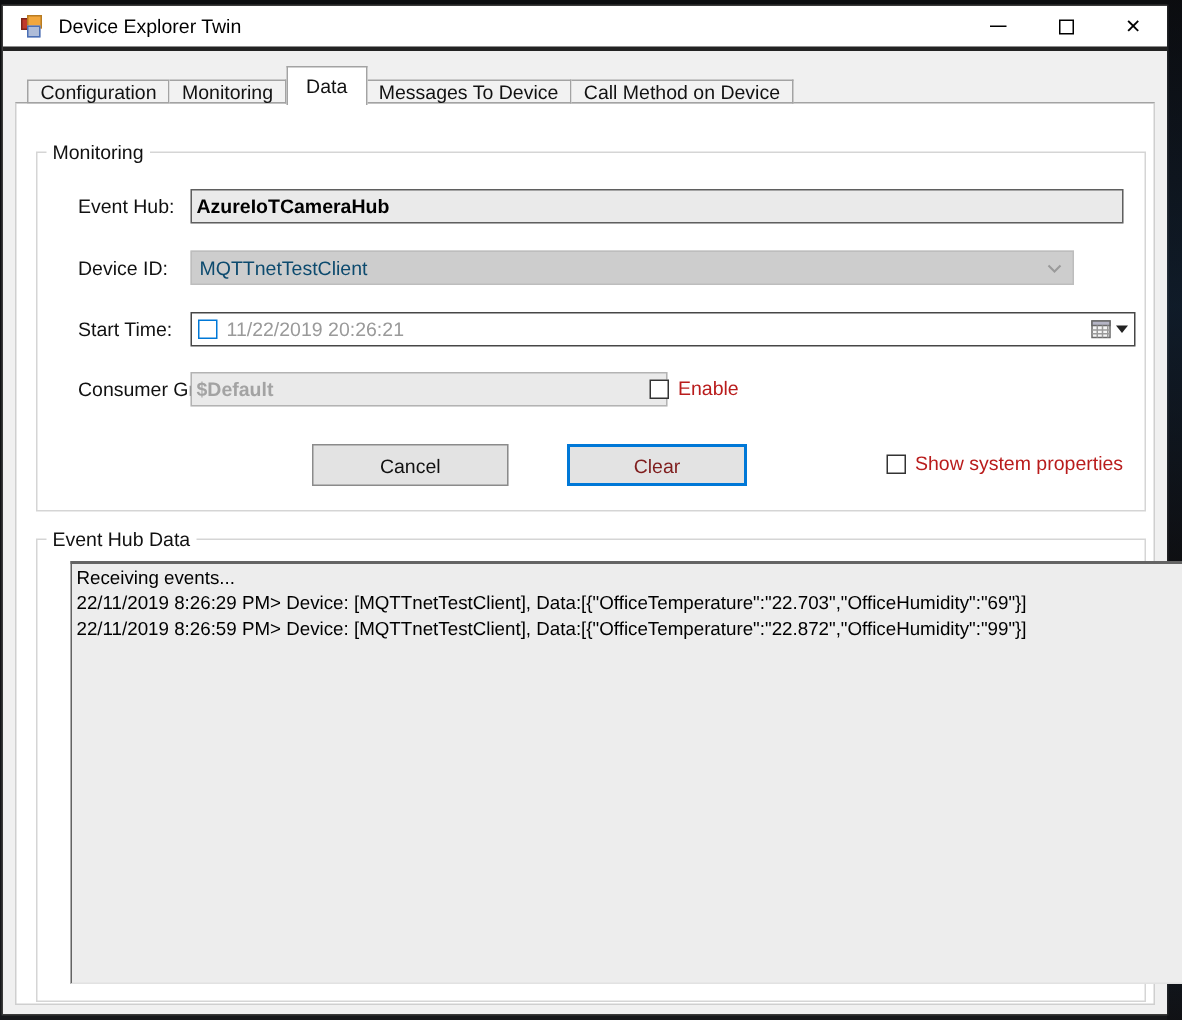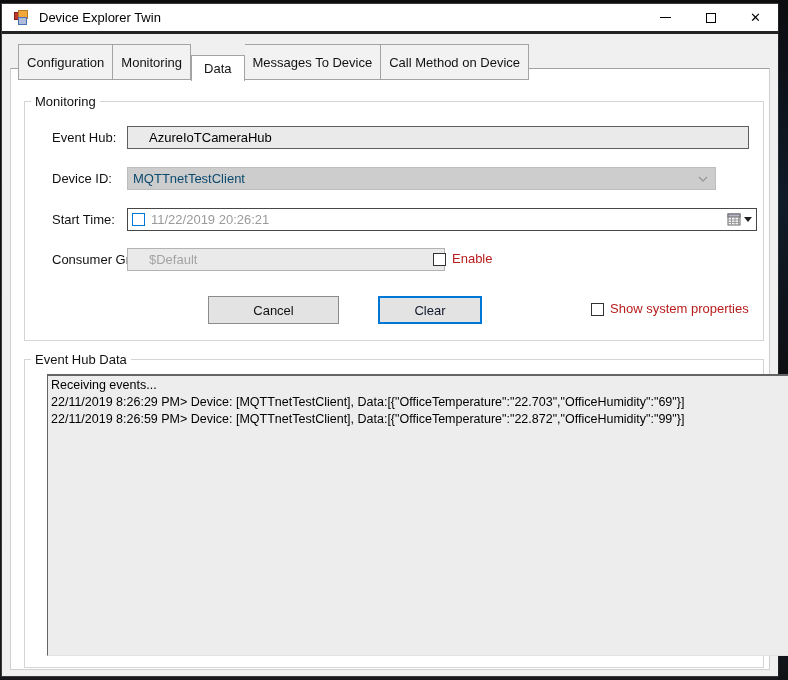--- a/index.html
+++ b/index.html
@@ -35,21 +35,21 @@
   .title-text { margin-left:9px; font-size:13px; color:#000; }
   .win-controls { position:absolute; right:0; top:0; height:27px; display:flex; }
   .win-btn { width:45px; height:27px; display:flex; align-items:center; justify-content:center; cursor:default; }
   .glyph-min { width:11px; height:1px; background:#000; }
   .glyph-max { width:10px; height:10px; border:1px solid #000; background:transparent; }
   .glyph-close { font-size:13px; color:#000; line-height:1; }
 
   
   .tabs { position:absolute; left:16px; top:40px; display:flex; align-items:flex-end; z-index:3; }
   .tab {
-    height:36px; padding:0 8px; display:flex; align-items:center;
+    height:16px; padding:0 8px; display:flex; align-items:center;
     background:#f2f2f2; border:1px solid #a3a3a3; border-left-width:0;
     font-size:13px; color:#121212; white-space:nowrap;
   }
   .tab:first-child { border-left-width:1px; }
   .tab.selected {
     height:26px; padding:0 12px; background:#ffffff;
     border:1px solid #a3a3a3; border-bottom:none; margin-bottom:-1px;
     position:relative; z-index:4;
   }
 
@@ -65,21 +65,21 @@
     position:absolute; top:-8px; left:6px; background:#ffffff; padding:0 4px;
     font-size:13px; color:#111;
   }
   #group-monitoring { left:22px; top:97px;  width:740px; height:240px; }
   #group-eventhub   { left:22px; top:355px; width:740px; height:309px; }
 
   .field-label { position:absolute; font-size:13px; color:#111; line-height:22px; z-index:3; }
 
   .textbox {
     position:absolute; height:23px; font-size:13px; line-height:21px;
-    padding:0 21px; white-space:nowrap; overflow:hidden; z-index:3;
+    padding:0 3px; white-space:nowrap; overflow:hidden; z-index:3;font-weight:bold;
   }
   #field-eventhub { left:125px; top:122px; width:622px; background:#eaeaea; border:1px solid #5f5f5f; color:#000; }
 
   #field-deviceid {
     left:125px; top:163px; width:589px; position:absolute; height:23px; z-index:3;
     background:#cdcdcd; border:1px solid #bdbdbd; color:#0c4a6e;
     font-size:13px; line-height:21px; padding:0 5px; display:flex; align-items:center;
   }
   #field-deviceid .combo-text { flex:1; }
   .chevron-down { width:14px; height:14px; flex:0 0 auto; }
@@ -103,21 +103,21 @@
   #chk-sysprops { left:589px; top:299px; }
   #lbl-sysprops { left:608px; top:297px; }
 
   
   .btn {
     position:absolute; top:292px; height:28px; font-size:13px; z-index:3;
     display:flex; align-items:center; justify-content:center; cursor:default;
   }
   #btn-monitor { left:44px;  width:120px; background:#cdcdcd; color:#9a9a9a; border:1px solid #c4c4c4; }
   #btn-cancel  { left:206px; width:131px; background:#e3e3e3; color:#111; border:1px solid #8b8b8b; }
-  #btn-clear   { left:376px; width:104px; background:#e3e3e3; color:#0f172a; border:2px solid #0078d7; }
+  #btn-clear   { left:376px; width:120px; background:#e3e3e3; color:#7f1d1d; border:2px solid #0078d7; }
 
   
   #eventhub-textarea {
     position:absolute; left:45px; top:370px; width:784px; height:282px; z-index:3;
     background:#ededed; color:#000;
     border:1px solid; border-color:#646464 #e2e2e2 #e2e2e2 #646464; border-top-width:2px;
     font-size:12.5px; line-height:17px; padding:1px 3px;
     white-space:nowrap; overflow:hidden;
   }
   .log-line { white-space:nowrap; }

